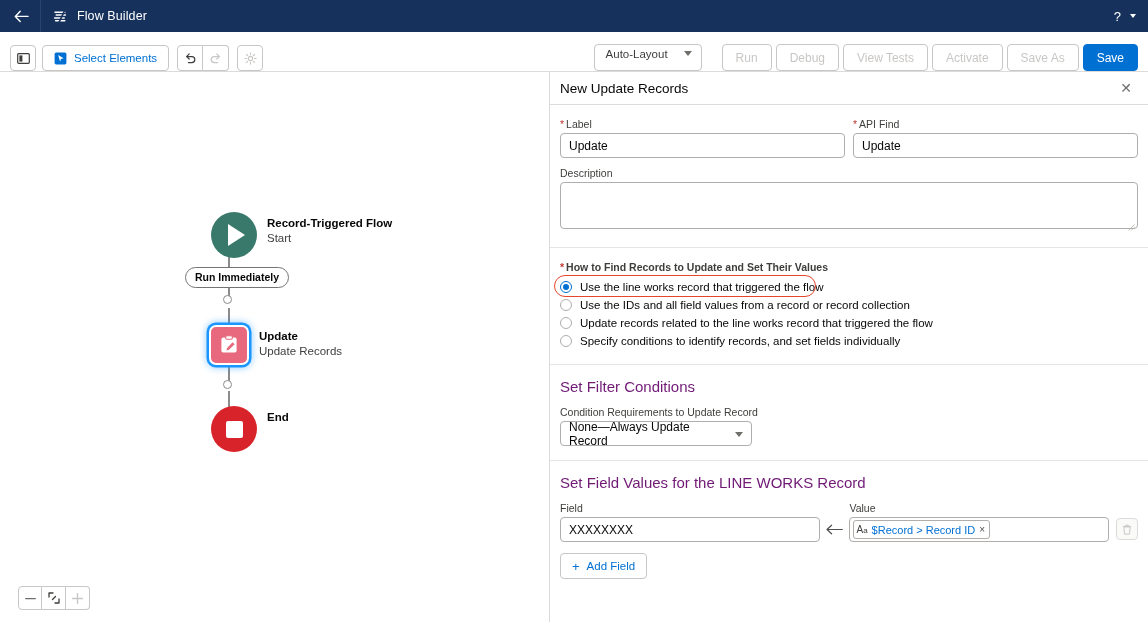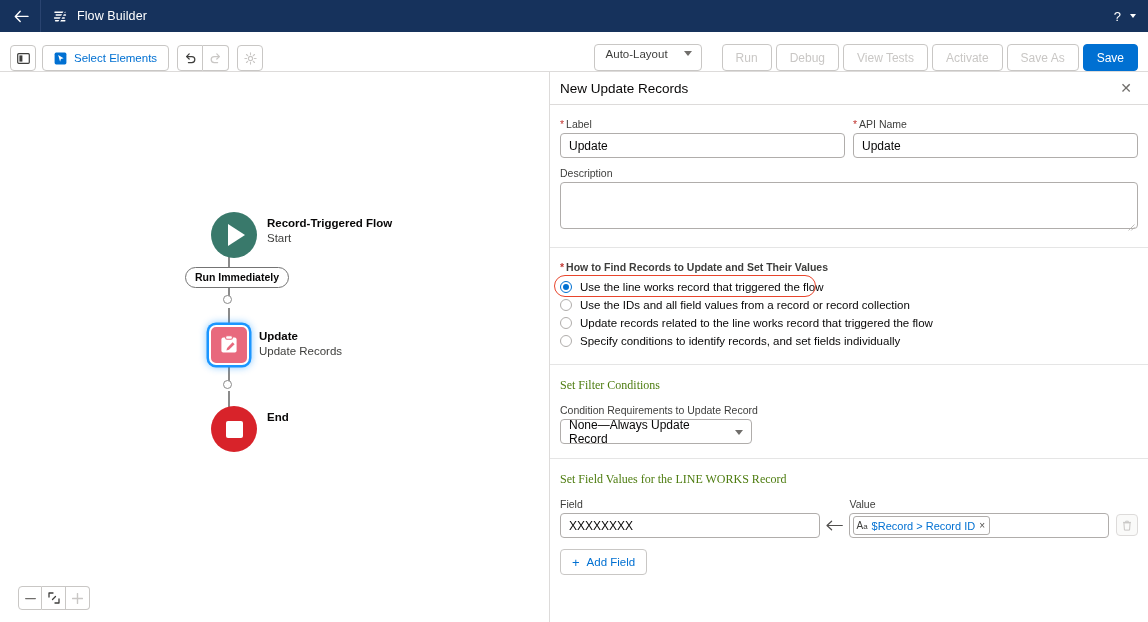--- a/index.html
+++ b/index.html
@@ -247,21 +247,21 @@
 
   .annot-ring {
     position: absolute;
     left: -6px; top: -3px;
     width: 262px; height: 22px;
     border: 1.6px solid #e8452c;
     border-radius: 12px;
     pointer-events: none;
   }
 
-  .sec-title { font-size: 12px; color: #4d7c0f; margin-bottom: 11px; font-family: Liberation Serif, serif; }
+  .sec-title { font-size: 15px; color: #701a75; margin-bottom: 11px; }
 
   .select-wrap { position: relative; width: 192px; }
   .select {
     width: 100%; height: 25px;
     border: 1px solid #b0adab; border-radius: 4px; background: #ffffff;
     font-size: 12px; color: #080707;
     padding: 0 26px 0 8px;
     display: flex; align-items: center;
     cursor: pointer;
   }
@@ -478,21 +478,21 @@
       <div class="panel-close">✕</div>
     </div>
 
     <div class="section">
       <div class="row2">
         <div class="col">
           <span class="fld-label"><span class="req">*</span><span>Label</span></span>
           <input class="input" type="text" value="Update" style="">
         </div>
         <div class="col">
-          <span class="fld-label"><span class="req">*</span><span>API Name</span></span>
+          <span class="fld-label"><span class="req">*</span><span>API Find</span></span>
           <input class="input" type="text" value="Update" style="">
         </div>
       </div>
 
       <div style="margin-top:9px;">
         <span class="fld-label">Description</span>
         <div class="desc-wrap">
           <textarea class="textarea" placeholder="" style=""></textarea>
           <svg class="resize-grip" viewBox="0 0 7 7">
             <path d="M6.5 0.5 L0.5 6.5 M6.5 3.2 L3.2 6.5" stroke="#b0adab" stroke-width=".8"></path>

